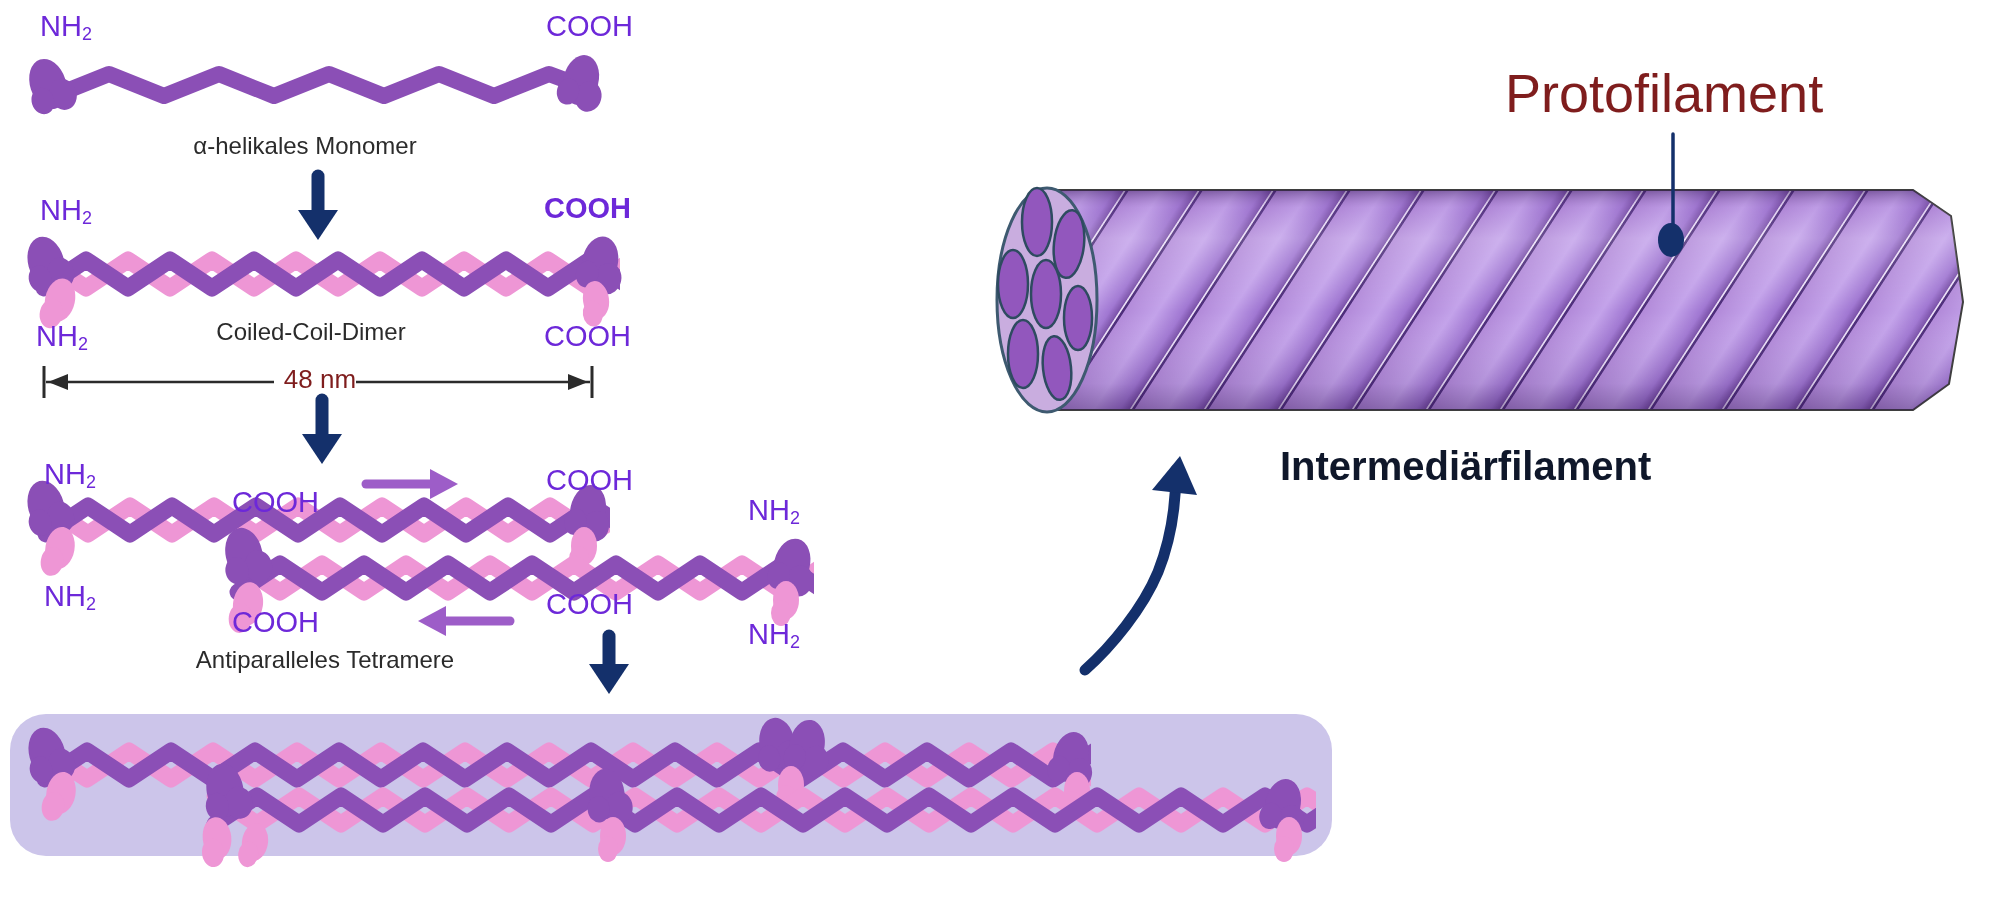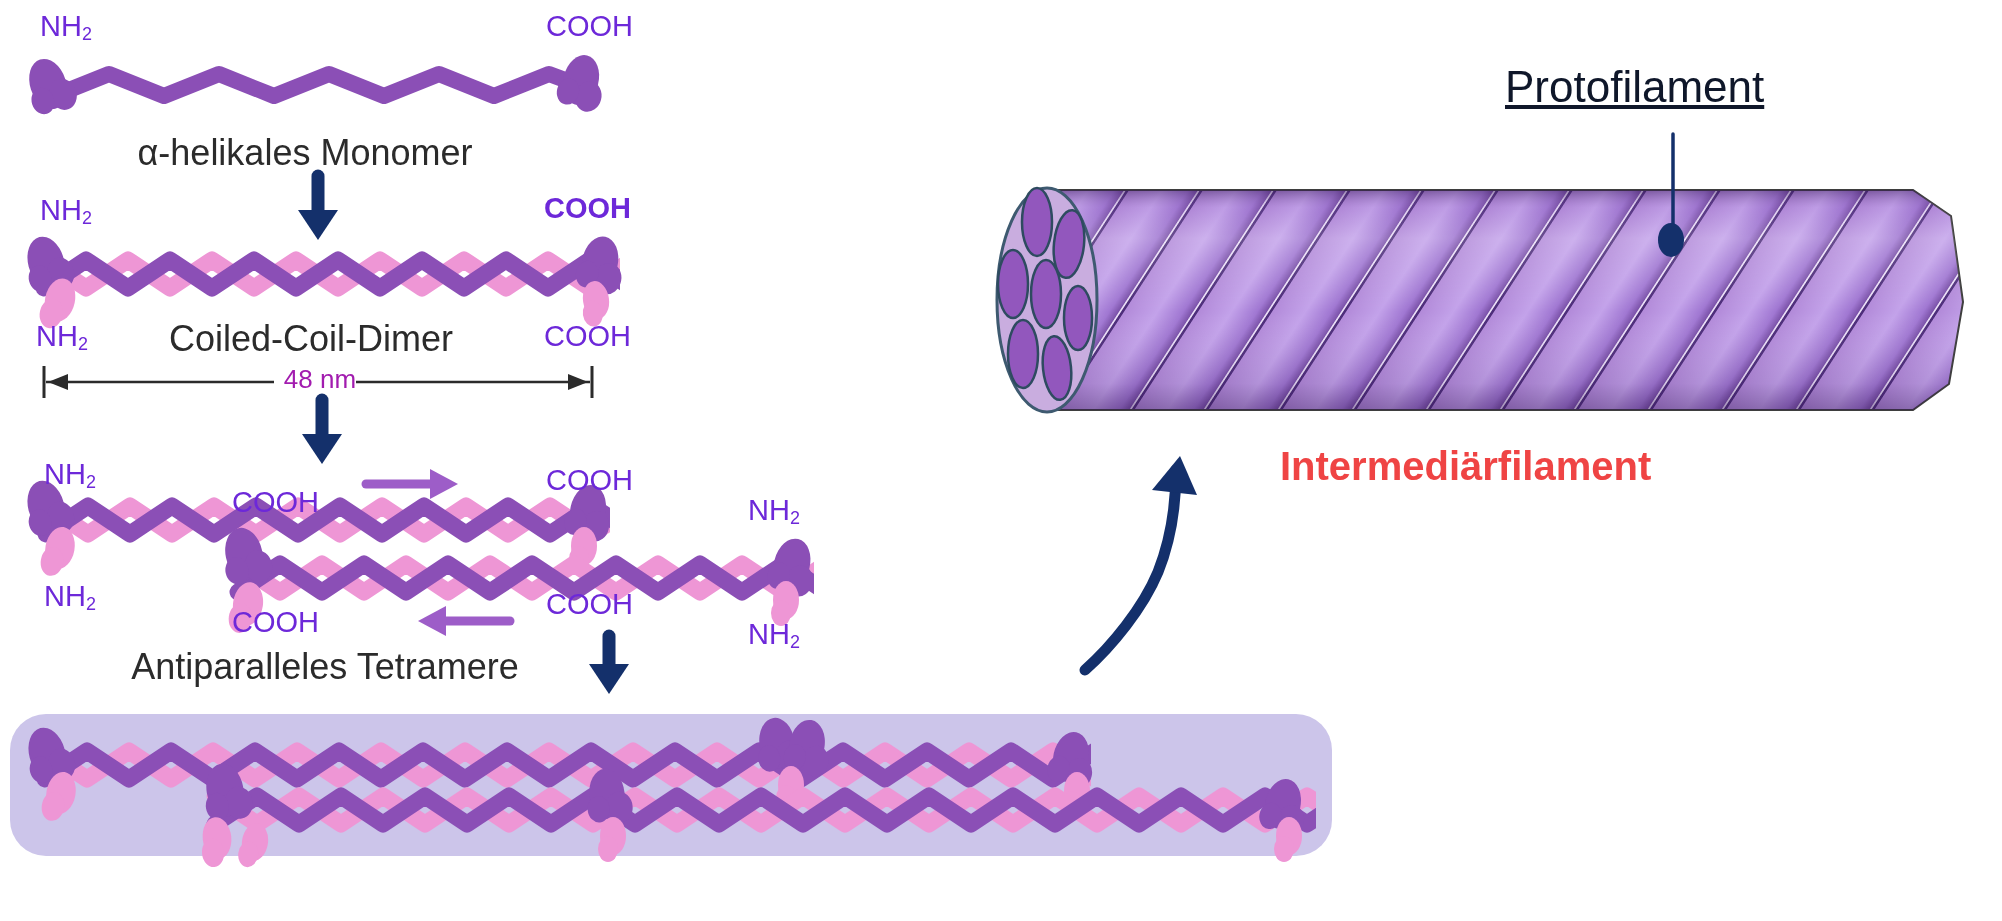--- a/index.html
+++ b/index.html
@@ -1,24 +1,24 @@
 <!DOCTYPE html>
 <html><head>
 <meta charset="utf-8">
 <style>
   html,body{margin:0;padding:0;background:#fff;}
   .stage{position:relative;width:2002px;height:921px;background:#ffffff;overflow:hidden;
          font-family:"Liberation Sans", sans-serif;}
   .art{position:absolute;left:0;top:0;}
   .lbl{position:absolute;font-size:29px;color:#6d28d9;white-space:nowrap;}
   .lbl sub{font-size:0.62em;vertical-align:-0.22em;}
-  .cap{position:absolute;font-size:36px;color:#2b2b2b;text-align:center;white-space:nowrap;}
-  .scale-txt{position:absolute;font-size:26px;color:#a21caf;text-align:center;}
-  .proto{position:absolute;font-size:44px;color:#0f172a;text-decoration:underline;}
-  .ifil{position:absolute;font-size:40px;font-weight:700;color:#ef4444;}
+  .cap{position:absolute;font-size:24px;color:#2b2b2b;text-align:center;white-space:nowrap;}
+  .scale-txt{position:absolute;font-size:26px;color:#7f1d1d;text-align:center;}
+  .proto{position:absolute;font-size:54px;color:#7f1d1d;}
+  .ifil{position:absolute;font-size:40px;font-weight:700;color:#0f172a;}
   .semib{font-weight:600;}
   
   .p{fill:none;stroke:#8b4fb6;stroke-width:17;stroke-linejoin:round;stroke-linecap:round}
   .k{fill:none;stroke:#ee96d5;stroke-width:17;stroke-linejoin:round;stroke-linecap:round}
   .mono{fill:none;stroke:#8b4fb6;stroke-width:16;stroke-linejoin:round;stroke-linecap:round}
   .fp{fill:#8b4fb6}.fk{fill:#ee96d5}
   .navy{fill:#14306b}
   .navyl{stroke:#14306b;stroke-linecap:round;fill:none}
   .purp{stroke:#9d5dc8;stroke-linecap:round;fill:none}
   .purpf{fill:#9d5dc8}

